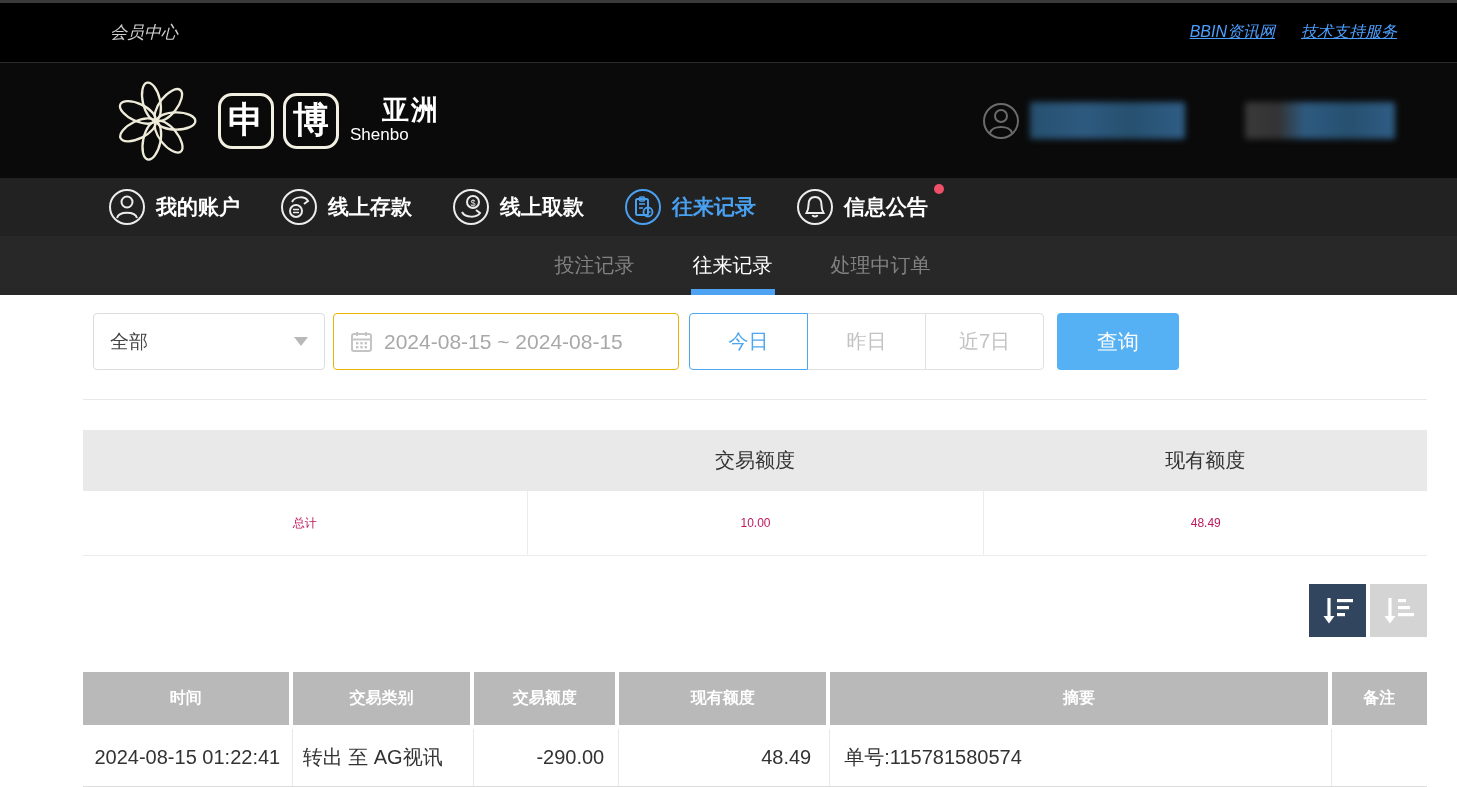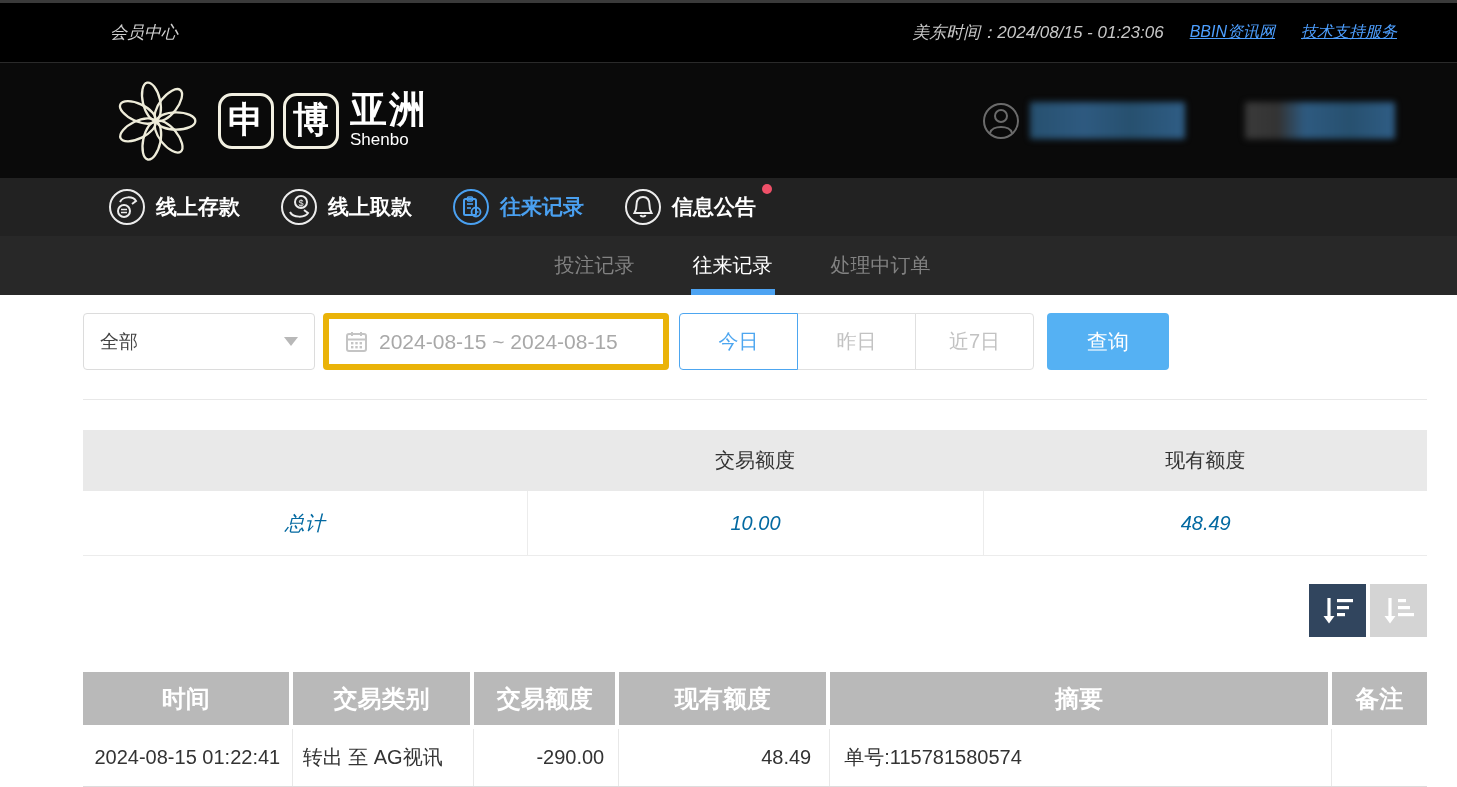--- a/index.html
+++ b/index.html
@@ -16,21 +16,21 @@
 
   
   .logobar { height:116px; background:#0a0a0a; border-top:1px solid #2a2a2a;
     display:flex; align-items:center; padding:0 62px 0 108px; }
   .logo { display:flex; align-items:center; cursor:pointer; }
   .logo-flower { width:96px; height:96px; margin-right:14px; }
   .logo-box { width:56px; height:56px; border:3px solid #f2f0e2; border-radius:14px;
     color:#fff; font-size:36px; font-weight:bold; display:flex; align-items:center;
     justify-content:center; margin-right:9px; }
   .logo-region { display:flex; flex-direction:column; justify-content:center; margin-left:2px; }
-  .logo-region-cn { color:#fff; font-size:37px; font-weight:bold; letter-spacing:2px; line-height:1.05; }
+  .logo-region-cn { color:#fff; font-size:27px; font-weight:bold; letter-spacing:2px; line-height:1.05;margin-left:32px; }
   .logo-region-en { color:#fff; font-size:17px; }
   .userarea { margin-left:auto; display:flex; align-items:center; cursor:pointer; }
   .avatar-icon { width:38px; height:38px; margin-right:10px; }
   .redacted { height:37px; border-radius:2px; filter:blur(3px); }
   .redacted-1 { width:155px;
     background:linear-gradient(90deg,#27506f 0%,#2e5a80 35%,#27506f 65%,#2f5d85 100%); }
   .redacted-2 { width:150px; margin-left:60px;
     background:linear-gradient(90deg,#3a3a3a 0%,#333 22%,#2e5a80 40%,#27506f 70%,#2f5d85 100%); }
 
   
@@ -49,25 +49,25 @@
   .subtab { display:flex; align-items:center; color:#828282; font-size:20px;
     cursor:pointer; position:relative; padding:0 4px; }
   .subtab.active { color:#fff; }
   .subtab.active::after { content:""; position:absolute; left:2px; right:2px; bottom:0;
     height:6px; background:#4da3f2; }
 
   
   .content { padding:18px 30px 0 83px; background:#fff; }
   .filters { display:flex; align-items:center; }
   .select-box { width:232px; height:57px; border:1px solid #dcdcdc; border-radius:4px;
-    display:flex; align-items:center; padding:0 16px; cursor:pointer; }
+    display:flex; align-items:center; padding:0 16px; cursor:pointer;margin-left:10px; }
   .select-value { color:#444; font-size:19px; }
   .caret { margin-left:auto; width:0; height:0; border-left:7px solid transparent;
     border-right:7px solid transparent; border-top:9px solid #b8b8b8; }
-  .date-box { width:346px; height:57px; border:6px solid #eab308; border-radius:4px;
+  .date-box { width:346px; height:57px; border:1px solid #eab308; border-radius:4px;
     display:flex; align-items:center; padding:0 16px; margin-left:8px; gap:11px; cursor:pointer; }
   .date-value { color:#a8a8a8; font-size:21px; white-space:nowrap; }
   .quick-group { display:flex; margin-left:10px; }
   .quick-btn { width:119px; height:57px; background:#fff; border:1px solid #e0e0e0;
     color:#c2c2c2; font-size:20px; cursor:pointer; margin-left:-1px;
     font-family:inherit; }
   .quick-btn:first-child { margin-left:0; border-radius:4px 0 0 4px; }
   .quick-btn:last-child { border-radius:0 4px 4px 0; }
   .quick-btn.active { border:1px solid #4da6f0; color:#4da6f0; position:relative; z-index:1; }
   .query-btn { width:122px; height:57px; margin-left:13px; background:#55b1f3; border:none;
@@ -75,56 +75,55 @@
 
   .divider { margin-top:29px; border-top:1px solid #e8e8e8; }
 
   
   .sum-table { margin-top:30px; }
   .sum-head { display:flex; height:61px; background:#e9e9e9; }
   .sum-head > div { display:flex; align-items:center; justify-content:center;
     color:#333; font-size:20px; }
   .sum-row { display:flex; height:65px; background:#fff; border-bottom:1px solid #ececec; }
   .sum-row > div { display:flex; align-items:center; justify-content:center;
-    color:#0369a1; font-size:20px; border-left:1px solid #ececec;font-style:italic; }
+    color:#be185d; font-size:12px; border-left:1px solid #ececec; }
   .sum-row > div:first-child { border-left:none; }
   .sc1 { width:33%; } .sc2 { width:34%; } .sc3 { width:33%; }
 
   
   .sort-row { margin-top:28px; display:flex; justify-content:flex-end; gap:4px; }
   .sort-btn { width:57px; height:53px; border:none; display:flex; align-items:center;
     justify-content:center; cursor:pointer; }
   .sort-desc { background:#31455e; }
   .sort-asc { background:#d4d4d4; }
 
   
   .rec-table { margin-top:35px; }
   .rec-head { display:flex; height:53px; background:#b9b9b9; }
   .rec-head > div { display:flex; align-items:center; justify-content:center;
-    color:#fff; font-size:24px; font-weight:bold; border-right:4px solid #fff; }
+    color:#fff; font-size:16px; font-weight:bold; border-right:4px solid #fff; }
   .rec-head > div:last-child { border-right:none; }
   .rec-gap { height:4px; background:#fff; }
   .rec-row { display:flex; height:58px; background:#fff; border-bottom:1px solid #ddd; }
   .rec-row > div { display:flex; align-items:center; color:#333; font-size:20px;
     border-right:1px solid #e8e8e8; }
   .rec-row > div:last-child { border-right:none; }
   .rc1 { width:15.6%; justify-content:center; }
   .rc2 { width:13.5%; padding-left:10px; }
   .rc3 { width:10.8%; justify-content:flex-end; padding-right:14px; }
   .rc4 { width:15.7%; justify-content:flex-end; padding-right:18px; }
   .rc5 { width:37.3%; padding-left:14px; }
   .rc6 { width:7.1%; }
 </style>
 </head>
 <body>
 
 <div class="topbar">
   <span class="topbar-title">会员中心</span>
   <div class="topbar-right">
-    <span class="topbar-time">美东时间：2024/08/15 - 01:23:06</span>
     <a class="topbar-link">BBIN资讯网</a>
     <a class="topbar-link">技术支持服务</a>
   </div>
 </div>
 
 <div class="logobar">
   <div class="logo">
     <svg class="logo-flower" viewBox="0 0 100 100">
       <g fill="none" stroke="#eeecd9" stroke-width="2.4">
         <g transform="rotate(0 50 50)">
@@ -163,20 +162,28 @@
       <circle cx="19" cy="14" r="6" fill="none" stroke="#6b6b6b" stroke-width="2"></circle>
       <path d="M8 31 C10 23 28 23 30 31" fill="none" stroke="#6b6b6b" stroke-width="2"></path>
     </svg>
     <div class="redacted redacted-1"></div>
     <div class="redacted redacted-2"></div>
   </div>
 </div>
 
 <div class="mainnav">
 
+  <div class="nav-item">
+    <svg class="nav-ic" viewBox="0 0 38 38">
+      <circle cx="19" cy="19" r="17" fill="none" stroke="#ececec" stroke-width="2"></circle>
+      <circle cx="19" cy="14" r="5.5" fill="none" stroke="#ececec" stroke-width="2"></circle>
+      <path d="M9 30 C11 23 27 23 29 30" fill="none" stroke="#ececec" stroke-width="2"></path>
+    </svg>
+    <span class="nav-label">我的账户</span>
+  </div>
 
 
   <div class="nav-item">
     <svg class="nav-ic" viewBox="0 0 38 38">
       <circle cx="19" cy="19" r="17" fill="none" stroke="#ececec" stroke-width="2"></circle>
       <path d="M12 14 C15 8 25 8 28 13 L24 16" fill="none" stroke="#ececec" stroke-width="2"></path>
       <circle cx="16" cy="23" r="6" fill="none" stroke="#ececec" stroke-width="2"></circle>
       <line x1="13" y1="21.5" x2="19" y2="21.5" stroke="#ececec" stroke-width="1.5"></line>
       <line x1="13" y1="24.5" x2="19" y2="24.5" stroke="#ececec" stroke-width="1.5"></line>
     </svg>

